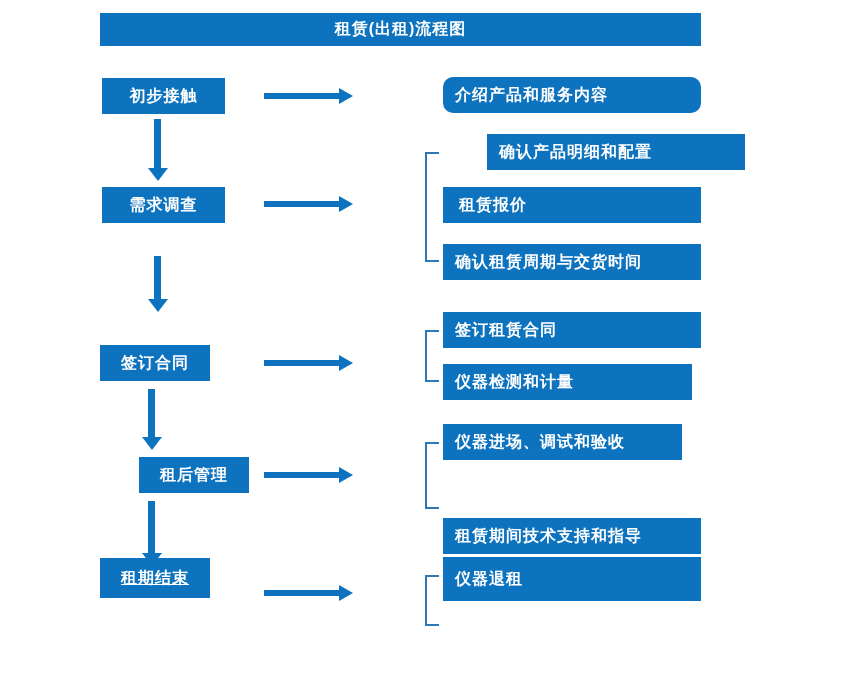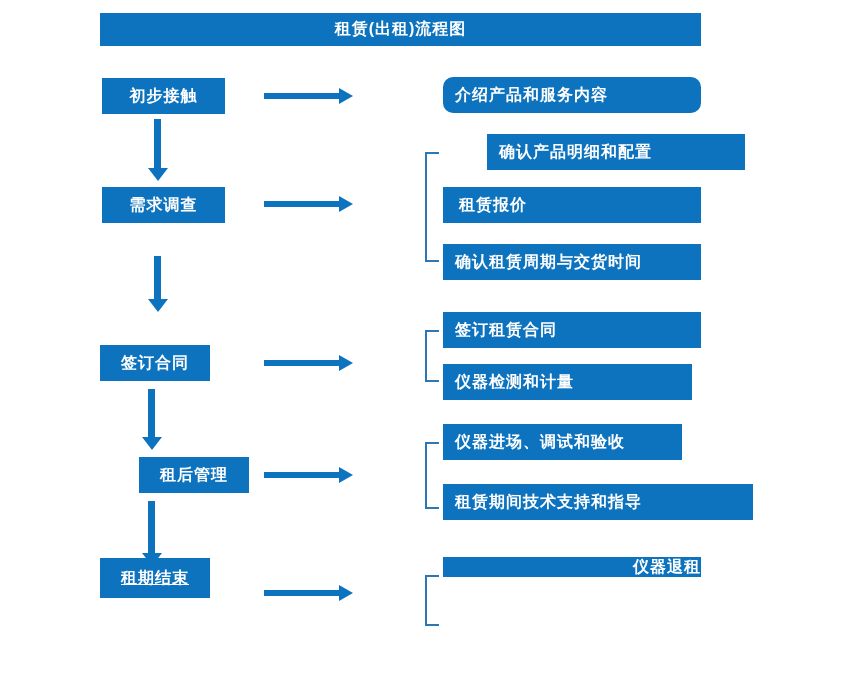--- a/index.html
+++ b/index.html
@@ -100,32 +100,32 @@
     <div class="box left-box" style="left: 100px; top: 457px; width: 110px; height: 36px; margin-left: 39px;">
       <span>租后管理</span>
     </div>
     <div class="h-arrow" style="left: 264px; top: 467px; width: 89px; height: 16px;">
       <div class="shaft" style="width: 77px;"></div>
       <div class="head"></div>
     </div>
     <div class="box detail-box" style="left: 443px; top: 424px; width: 239px; height: 36px;">
       <span>仪器进场、调试和验收</span>
     </div>
-    <div class="box detail-box" style="left: 443px; top: 484px; width: 310px; height: 36px;">
+    <div class="box detail-box" style="left: 443px; top: 518px; width: 258px; height: 36px;">
       <span>租赁期间技术支持和指导</span>
     </div>
     <div class="bracket" style="left: 425px; top: 442px; height: 67px;"></div>
     <div class="box left-box" style="left: 100px; top: 558px; width: 110px; height: 40px; text-decoration: underline;">
       <span>租期结束</span>
     </div>
     <div class="h-arrow" style="left: 264px; top: 585px; width: 89px; height: 16px;">
       <div class="shaft" style="width: 77px;"></div>
       <div class="head"></div>
     </div>
-    <div class="box detail-box" style="left: 443px; top: 557px; width: 258px; height: 20px; justify-content: flex-end;">
+    <div class="box detail-box" style="left: 443px; top: 557px; width: 258px; height: 44px;">
       <span>仪器退租</span>
     </div>
     <div class="bracket" style="left: 425px; top: 575px; height: 51px;"></div>
     <div class="v-arrow" style="left: 148px; top: 119px; width: 20px; height: 62px;">
       <div class="shaft" style="height: 50px;"></div>
       <div class="head"></div>
     </div>
     <div class="v-arrow" style="left: 148px; top: 256px; width: 20px; height: 56px;">
       <div class="shaft" style="height: 44px;"></div>
       <div class="head"></div>

